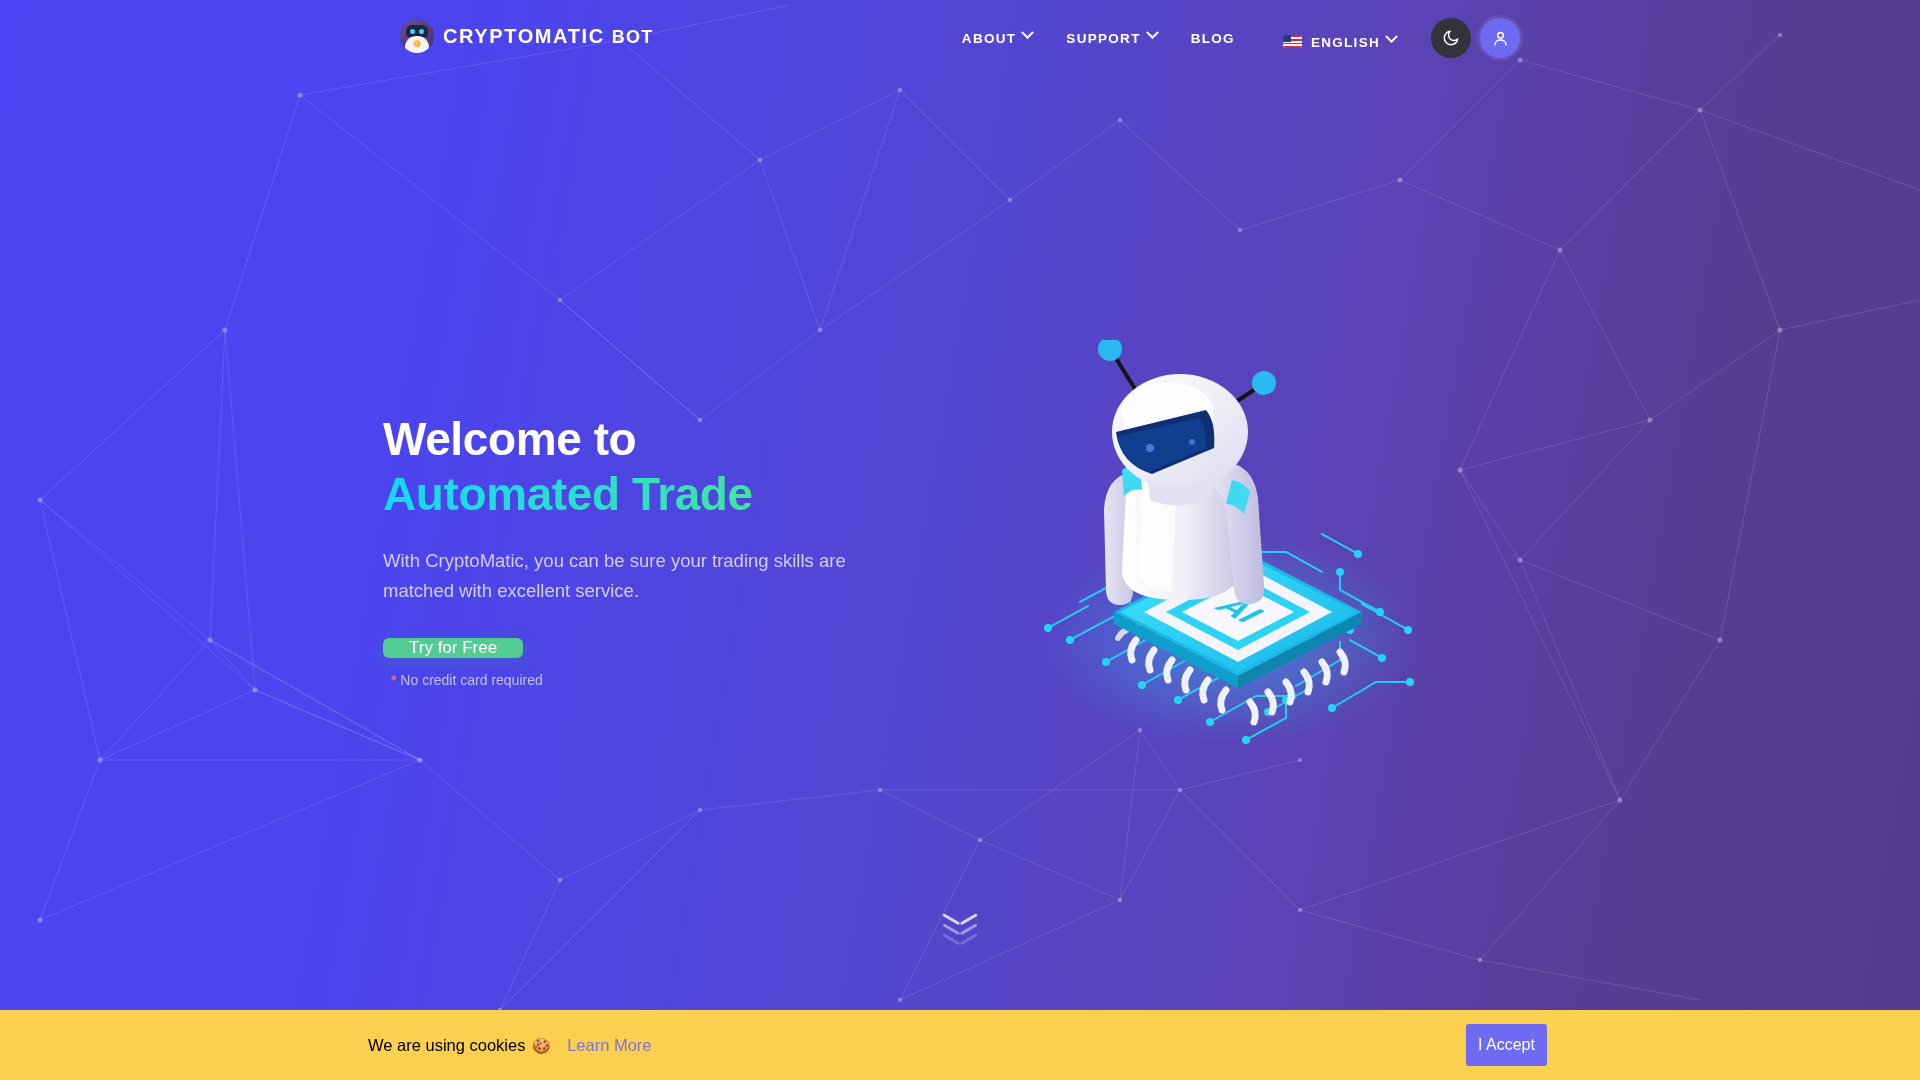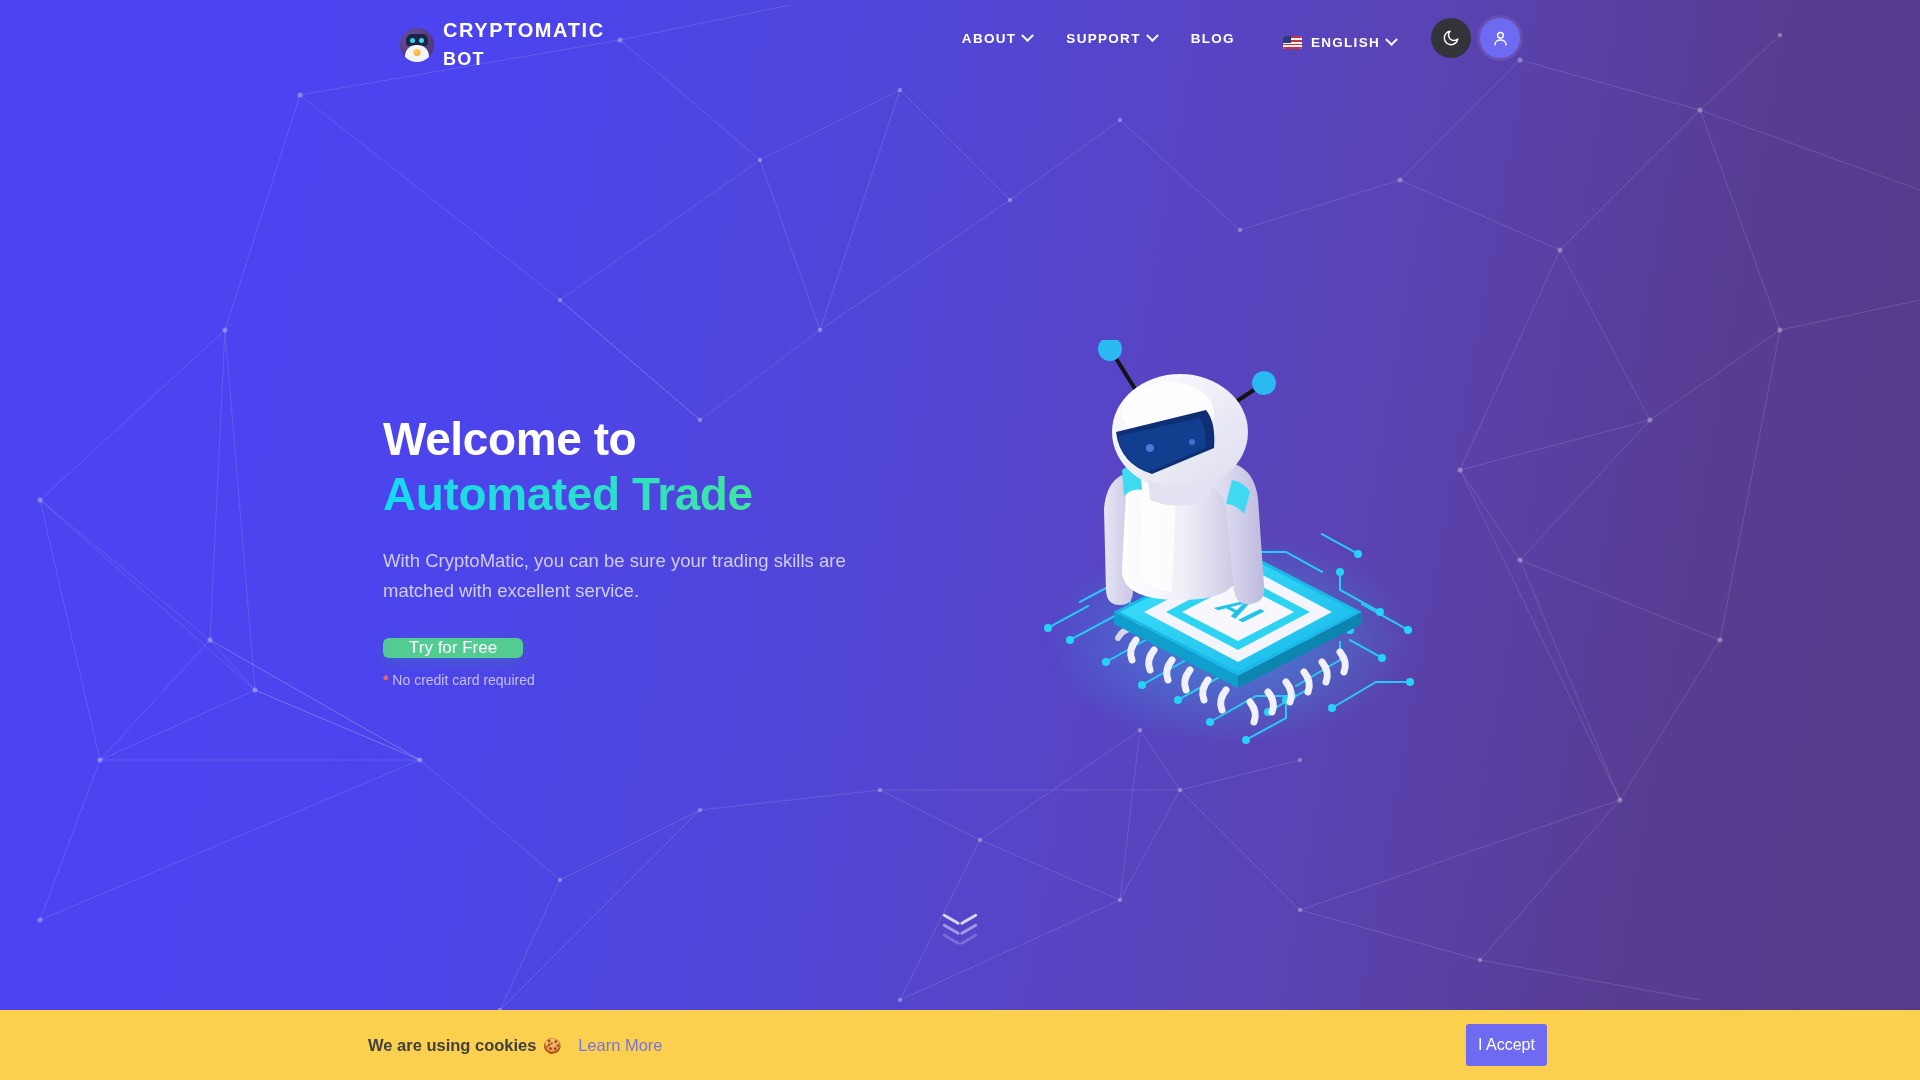--- a/index.html
+++ b/index.html
@@ -39,32 +39,32 @@
   .bm-ear.l { left:2px; } .bm-ear.r { right:2px; }
   .bm-body {
     position:absolute; left:5px; top:17px; width:24px; height:18px;
     background:#f2f3fb; border-radius:12px 12px 7px 7px;
   }
   .bm-dot {
     position:absolute; left:50%; top:4px; transform:translateX(-50%);
     width:7px; height:7px; border-radius:50%;
     background:radial-gradient(circle at 40% 35%,#ffd24d,#f0a32a);
   }
-  .brand-text { display:flex; align-items:baseline; gap:7px; white-space:nowrap;flex-direction:column; }
+  .brand-text { display:flex; align-items:baseline; gap:7px; white-space:nowrap; }
   .brand-main {
     color:#ffffff; font-size:20px; font-weight:700;
     letter-spacing:1.6px;
   }
   .brand-sub {
     color:#ffffff; font-size:18px; font-weight:700; letter-spacing:1.3px;
   }
 
   .nav { position:absolute; right:400px; top:0; height:76px; display:flex; align-items:center; gap:0; }
   .nav-item {
-    display:flex; align-items:center; gap:7px;
+    display:flex; gap:7px;
     color:#ffffff; font-size:13.5px; font-weight:700; letter-spacing:1.3px;
     padding:0 17px; cursor:pointer; white-space:nowrap;
   }
   .caret {
     width:9px; height:9px; border-right:2px solid #ffffff; border-bottom:2px solid #ffffff;
     transform:rotate(45deg) translate(-2px,-2px); opacity:.95;
   }
   .flag {
     width:19px; height:13px; border-radius:2px; overflow:hidden;
     display:inline-block; position:relative; flex:0 0 auto; margin-right:2px;
@@ -98,21 +98,21 @@
     color:#cfcdf0; max-width:520px; font-weight:400;
   }
   .cta {
     display:inline-block; margin-top:32px;
     background:#52cc93; color:#ffffff;
     font-size:17px; font-weight:400;
     padding:0 26px; border-radius:6px; border:0;
     cursor:pointer; font-family:inherit;
     box-shadow:0 4px 14px rgba(40,170,120,.25);
   }
-  .note { margin-top:14px; font-size:14px; color:#c2c0e8; }
+  .note { margin-top:14px; font-size:14px; color:#c2c0e8;margin-left:8px; }
   .note .star { color:#ff7043; font-weight:700; }
 
   
   .scroll-cue {
     position:absolute; left:960px; top:915px; transform:translateX(-50%);
     z-index:20; display:flex; flex-direction:column; align-items:center; cursor:pointer;
   }
   .chev {
     width:34px; height:14px; position:relative; margin-top:-4px;
   }
@@ -127,21 +127,21 @@
   
   .cookie {
     position:absolute; left:0; bottom:0; width:1920px; height:70px;
     background:#fad04e; display:flex; align-items:center; z-index:60;
   }
   .cookie-msg {
     position:absolute; left:368px; top:50%; transform:translateY(-50%);
     font-size:16.5px; color:#2b2b2b; white-space:nowrap;
     display:flex; align-items:center; gap:0;
   }
-  .cookie-strong { font-weight:700; color:#404040; }
+  .cookie-strong { font-weight:400; color:#000000; }
   .cookie-emoji { margin:0 8px 0 7px; font-size:15px; }
   .cookie-learn {
     margin-left:8px; color:#7b74d8; font-size:16.5px;
     text-decoration:none; cursor:pointer;
   }
   .accept {
     position:absolute; left:1466px; top:50%; transform:translateY(-50%);
     background:#6f6af2; color:#ffffff; border:0;
     font-size:16px; font-family:inherit;
     padding:12px 12px; border-radius:3px; cursor:pointer;

